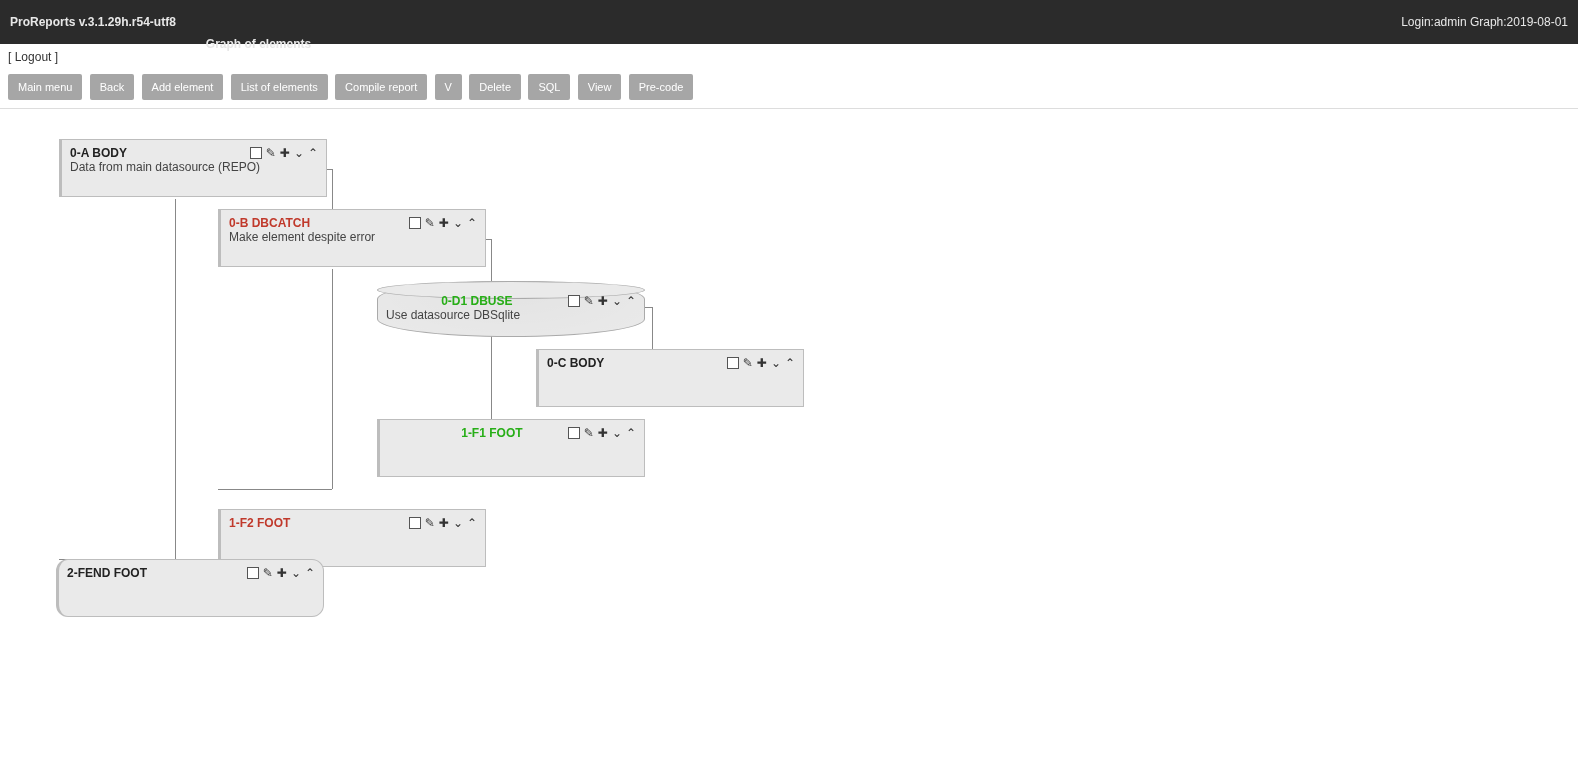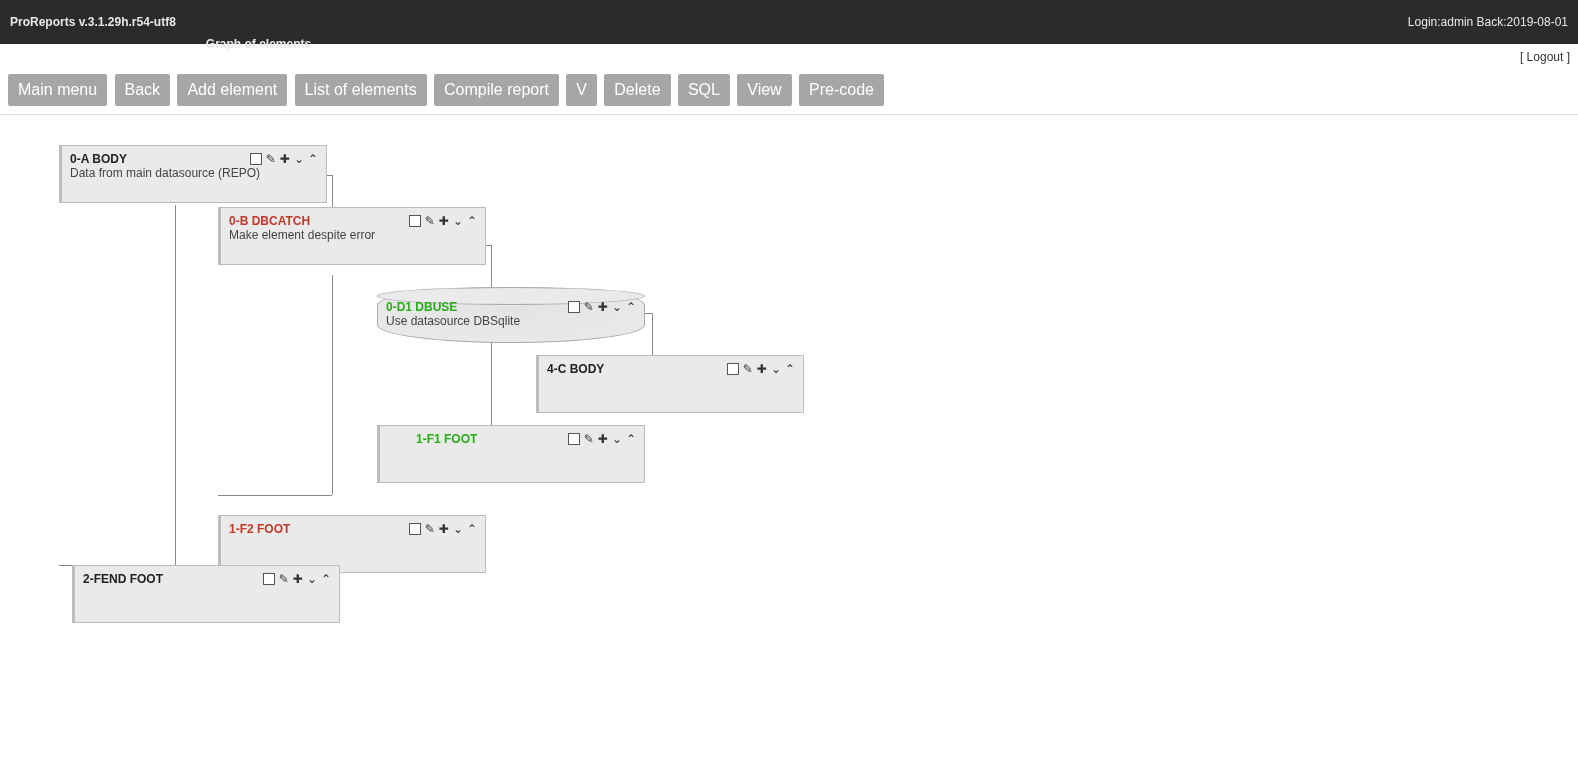--- a/index.html
+++ b/index.html
@@ -20,38 +20,37 @@
     font-weight: bold;
   }
   .header-bar .app-title { }
   .header-bar .page-title { margin-left: 30px; margin-top: 44px; }
   .header-bar .spacer { flex: 1; }
   .header-bar .login-info { font-weight: normal; }
 
   .logout-row {
     padding: 6px 8px;
     color: #333;
-    text-align: right;
   }
   .logout-row a {
     color: #333;
     text-decoration: none;
   }
 
   .toolbar {
     padding: 4px 8px 8px 8px;
     border-bottom: 1px solid #ddd;
   }
   .toolbar button {
     background: #a6a6a6;
     color: #fff;
     border: none;
     padding: 7px 10px;
     margin-right: 4px;
-    font-size: 16px;
+    font-size: 11px;
     cursor: pointer;
     border-radius: 2px;
   }
 
   .canvas {
     position: relative;
     width: 1578px;
     height: 620px;
   }
 
@@ -67,21 +66,21 @@
   .node .title-row {
     display: flex;
     align-items: center;
   }
   .node .title {
     font-weight: bold;
     flex: 1;
   }
   .title-black { color: #222; }
   .title-red   { color: #c0392b; }
-  .title-green { color: #27ae17; }
+  .title-green { color: #27ae17; text-align: center; }
 
   .node .icons {
     display: flex;
     align-items: center;
     gap: 4px;
   }
   .node .icons span {
     cursor: pointer;
     line-height: 1;
     font-size: 12px;
@@ -124,21 +123,21 @@
 </style>
 </head>
 <body>
 
 <div class="header-bar">
   <span class="app-title">ProReports v.3.1.29h.r54-utf8</span>
   <span class="page-title">Graph of elements</span>
   <span class="spacer"></span>
   <span class="login-info">
     <span>Login:</span><span>admin</span>
-    <span>Back:</span><span>2019-08-01</span>
+    <span>Graph:</span><span>2019-08-01</span>
   </span>
 </div>
 
 <div class="logout-row">
   <span>[</span>
   <a href="#">Logout</a>
   <span>]</span>
 </div>
 
 <div class="toolbar">
@@ -183,21 +182,21 @@
         <span class="checkbox"></span>
         <span>✎</span>
         <span>✚</span>
         <span>⌄</span>
         <span>⌃</span>
       </span>
     </div>
     <div class="desc">Data from main datasource (REPO)</div>
   </div>
 
-  <div class="node" style="left:218px; top:92px;">
+  <div class="node" style="left:218px; top:100px;">
     <div class="title-row">
       <span class="title title-red">0-B DBCATCH</span>
       <span class="icons">
         <span class="checkbox"></span>
         <span>✎</span>
         <span>✚</span>
         <span>⌄</span>
         <span>⌃</span>
       </span>
     </div>
@@ -213,21 +212,21 @@
         <span>✚</span>
         <span>⌄</span>
         <span>⌃</span>
       </span>
     </div>
     <div class="desc" style="position:relative; z-index:1;">Use datasource DBSqlite</div>
   </div>
 
   <div class="node" style="left:536px; top:240px;">
     <div class="title-row">
-      <span class="title title-black">4-C BODY</span>
+      <span class="title title-black">0-C BODY</span>
       <span class="icons">
         <span class="checkbox"></span>
         <span>✎</span>
         <span>✚</span>
         <span>⌄</span>
         <span>⌃</span>
       </span>
     </div>
     <div class="desc"></div>
   </div>
@@ -253,21 +252,21 @@
         <span class="checkbox"></span>
         <span>✎</span>
         <span>✚</span>
         <span>⌄</span>
         <span>⌃</span>
       </span>
     </div>
     <div class="desc"></div>
   </div>
 
-  <div class="node" style="left:72px; top:450px;">
+  <div class="node" style="left:56px; top:450px;border-radius:12px;">
     <div class="title-row">
       <span class="title title-black">2-FEND FOOT</span>
       <span class="icons">
         <span class="checkbox"></span>
         <span>✎</span>
         <span>✚</span>
         <span>⌄</span>
         <span>⌃</span>
       </span>
     </div>

